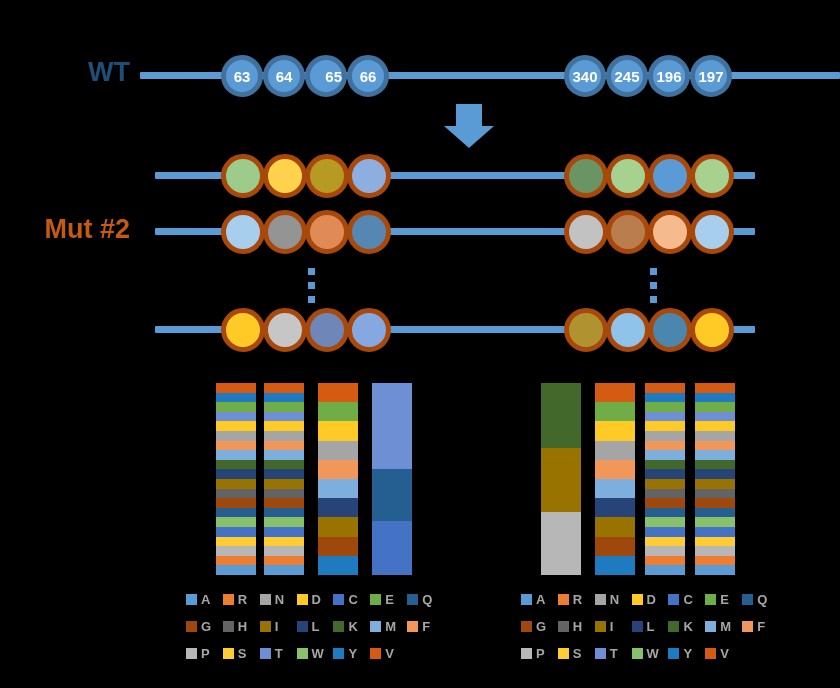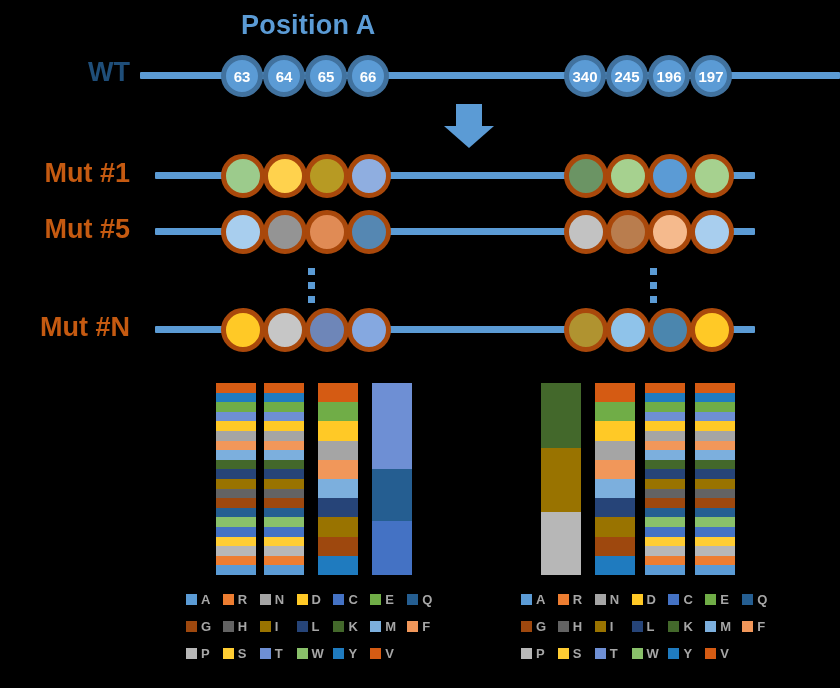--- a/index.html
+++ b/index.html
@@ -122,32 +122,31 @@
     height: 11px;
     margin-right: 4px;
     flex: 0 0 auto;
   }
 </style>
 </head>
 <body>
 
 <div id="canvas">
 
-  <div class="pos-title" style="left:241px; top:10px;">Position A</div>
 
   <div class="row-label wt" style="left:0px; top:57px; width:130px;">WT</div>
   <div class="backbone" style="left:140px; top:72px; width:700px;"></div>
 
   <div class="residue wt" style="left:221px; top:55px; width:42px; height:42px;">
     <span>63</span>
     </div>
   <div class="residue wt" style="left:263px; top:55px; width:42px; height:42px;">
     <span>64</span>
     </div>
-  <div class="residue wt" style="left:305px; top:55px; width:42px; height:42px;">
+  <div class="residue wt" style="left:305px; top:55px; width:42px; height:42px;justify-content:flex-end;">
     <span>65</span>
     </div>
   <div class="residue wt" style="left:347px; top:55px; width:42px; height:42px;">
     <span>66</span>
     </div>
 
   <div class="residue wt" style="left:564px; top:55px; width:42px; height:42px;">
     <span>340</span>
     </div>
   <div class="residue wt" style="left:606px; top:55px; width:42px; height:42px;">
@@ -158,36 +157,35 @@
     </div>
   <div class="residue wt" style="left:690px; top:55px; width:42px; height:42px;">
     <span>197</span>
     </div>
 
   <div class="arrow-wrap" style="left:444px; top:104px; width:50px; height:44px;">
     <div class="arrow-shaft"></div>
     <div class="arrow-head"></div>
   </div>
 
-  <div class="row-label mut" style="left:0px; top:158px; width:130px;">Mut #1</div>
   <div class="backbone" style="left:155px; top:172px; width:600px;"></div>
   <div id="mut1-A">
       <div class="residue mut" style="left: 221px; top: 154px; width: 44px; height: 44px; background: rgb(156, 203, 140);"></div>
       <div class="residue mut" style="left: 263px; top: 154px; width: 44px; height: 44px; background: rgb(255, 210, 77);"></div>
       <div class="residue mut" style="left: 305px; top: 154px; width: 44px; height: 44px; background: rgb(183, 154, 35);"></div>
       <div class="residue mut" style="left: 347px; top: 154px; width: 44px; height: 44px; background: rgb(143, 174, 224);"></div>
     </div>
   <div id="mut1-B">
       <div class="residue mut" style="left: 564px; top: 154px; width: 44px; height: 44px; background: rgb(107, 148, 100);"></div>
       <div class="residue mut" style="left: 606px; top: 154px; width: 44px; height: 44px; background: rgb(166, 209, 143);"></div>
       <div class="residue mut" style="left: 648px; top: 154px; width: 44px; height: 44px; background: rgb(91, 155, 213);"></div>
       <div class="residue mut" style="left: 690px; top: 154px; width: 44px; height: 44px; background: rgb(166, 209, 143);"></div>
     </div>
 
-  <div class="row-label mut" style="left:0px; top:214px; width:130px;">Mut #5</div>
+  <div class="row-label mut" style="left:0px; top:214px; width:130px;">Mut #2</div>
   <div class="backbone" style="left:155px; top:228px; width:600px;"></div>
   <div id="mut2-A">
       <div class="residue mut" style="left: 221px; top: 210px; width: 44px; height: 44px; background: rgb(168, 206, 238);"></div>
       <div class="residue mut" style="left: 263px; top: 210px; width: 44px; height: 44px; background: rgb(148, 148, 148);"></div>
       <div class="residue mut" style="left: 305px; top: 210px; width: 44px; height: 44px; background: rgb(224, 139, 85);"></div>
       <div class="residue mut" style="left: 347px; top: 210px; width: 44px; height: 44px; background: rgb(85, 135, 178);"></div>
     </div>
   <div id="mut2-B">
       <div class="residue mut" style="left: 564px; top: 210px; width: 44px; height: 44px; background: rgb(194, 194, 194);"></div>
       <div class="residue mut" style="left: 606px; top: 210px; width: 44px; height: 44px; background: rgb(185, 125, 78);"></div>
@@ -199,21 +197,20 @@
     <i></i>
       <i></i>
       <i></i>
   </div>
   <div class="vdots" style="left:650px; top:268px;">
     <i></i>
       <i></i>
       <i></i>
   </div>
 
-  <div class="row-label mut" style="left:0px; top:312px; width:130px;">Mut #N</div>
   <div class="backbone" style="left:155px; top:326px; width:600px;"></div>
   <div id="mutN-A">
       <div class="residue mut" style="left: 221px; top: 308px; width: 44px; height: 44px; background: rgb(255, 201, 38);"></div>
       <div class="residue mut" style="left: 263px; top: 308px; width: 44px; height: 44px; background: rgb(198, 198, 198);"></div>
       <div class="residue mut" style="left: 305px; top: 308px; width: 44px; height: 44px; background: rgb(110, 134, 184);"></div>
       <div class="residue mut" style="left: 347px; top: 308px; width: 44px; height: 44px; background: rgb(133, 168, 224);"></div>
     </div>
   <div id="mutN-B">
       <div class="residue mut" style="left: 564px; top: 308px; width: 44px; height: 44px; background: rgb(176, 147, 48);"></div>
       <div class="residue mut" style="left: 606px; top: 308px; width: 44px; height: 44px; background: rgb(143, 195, 234);"></div>

